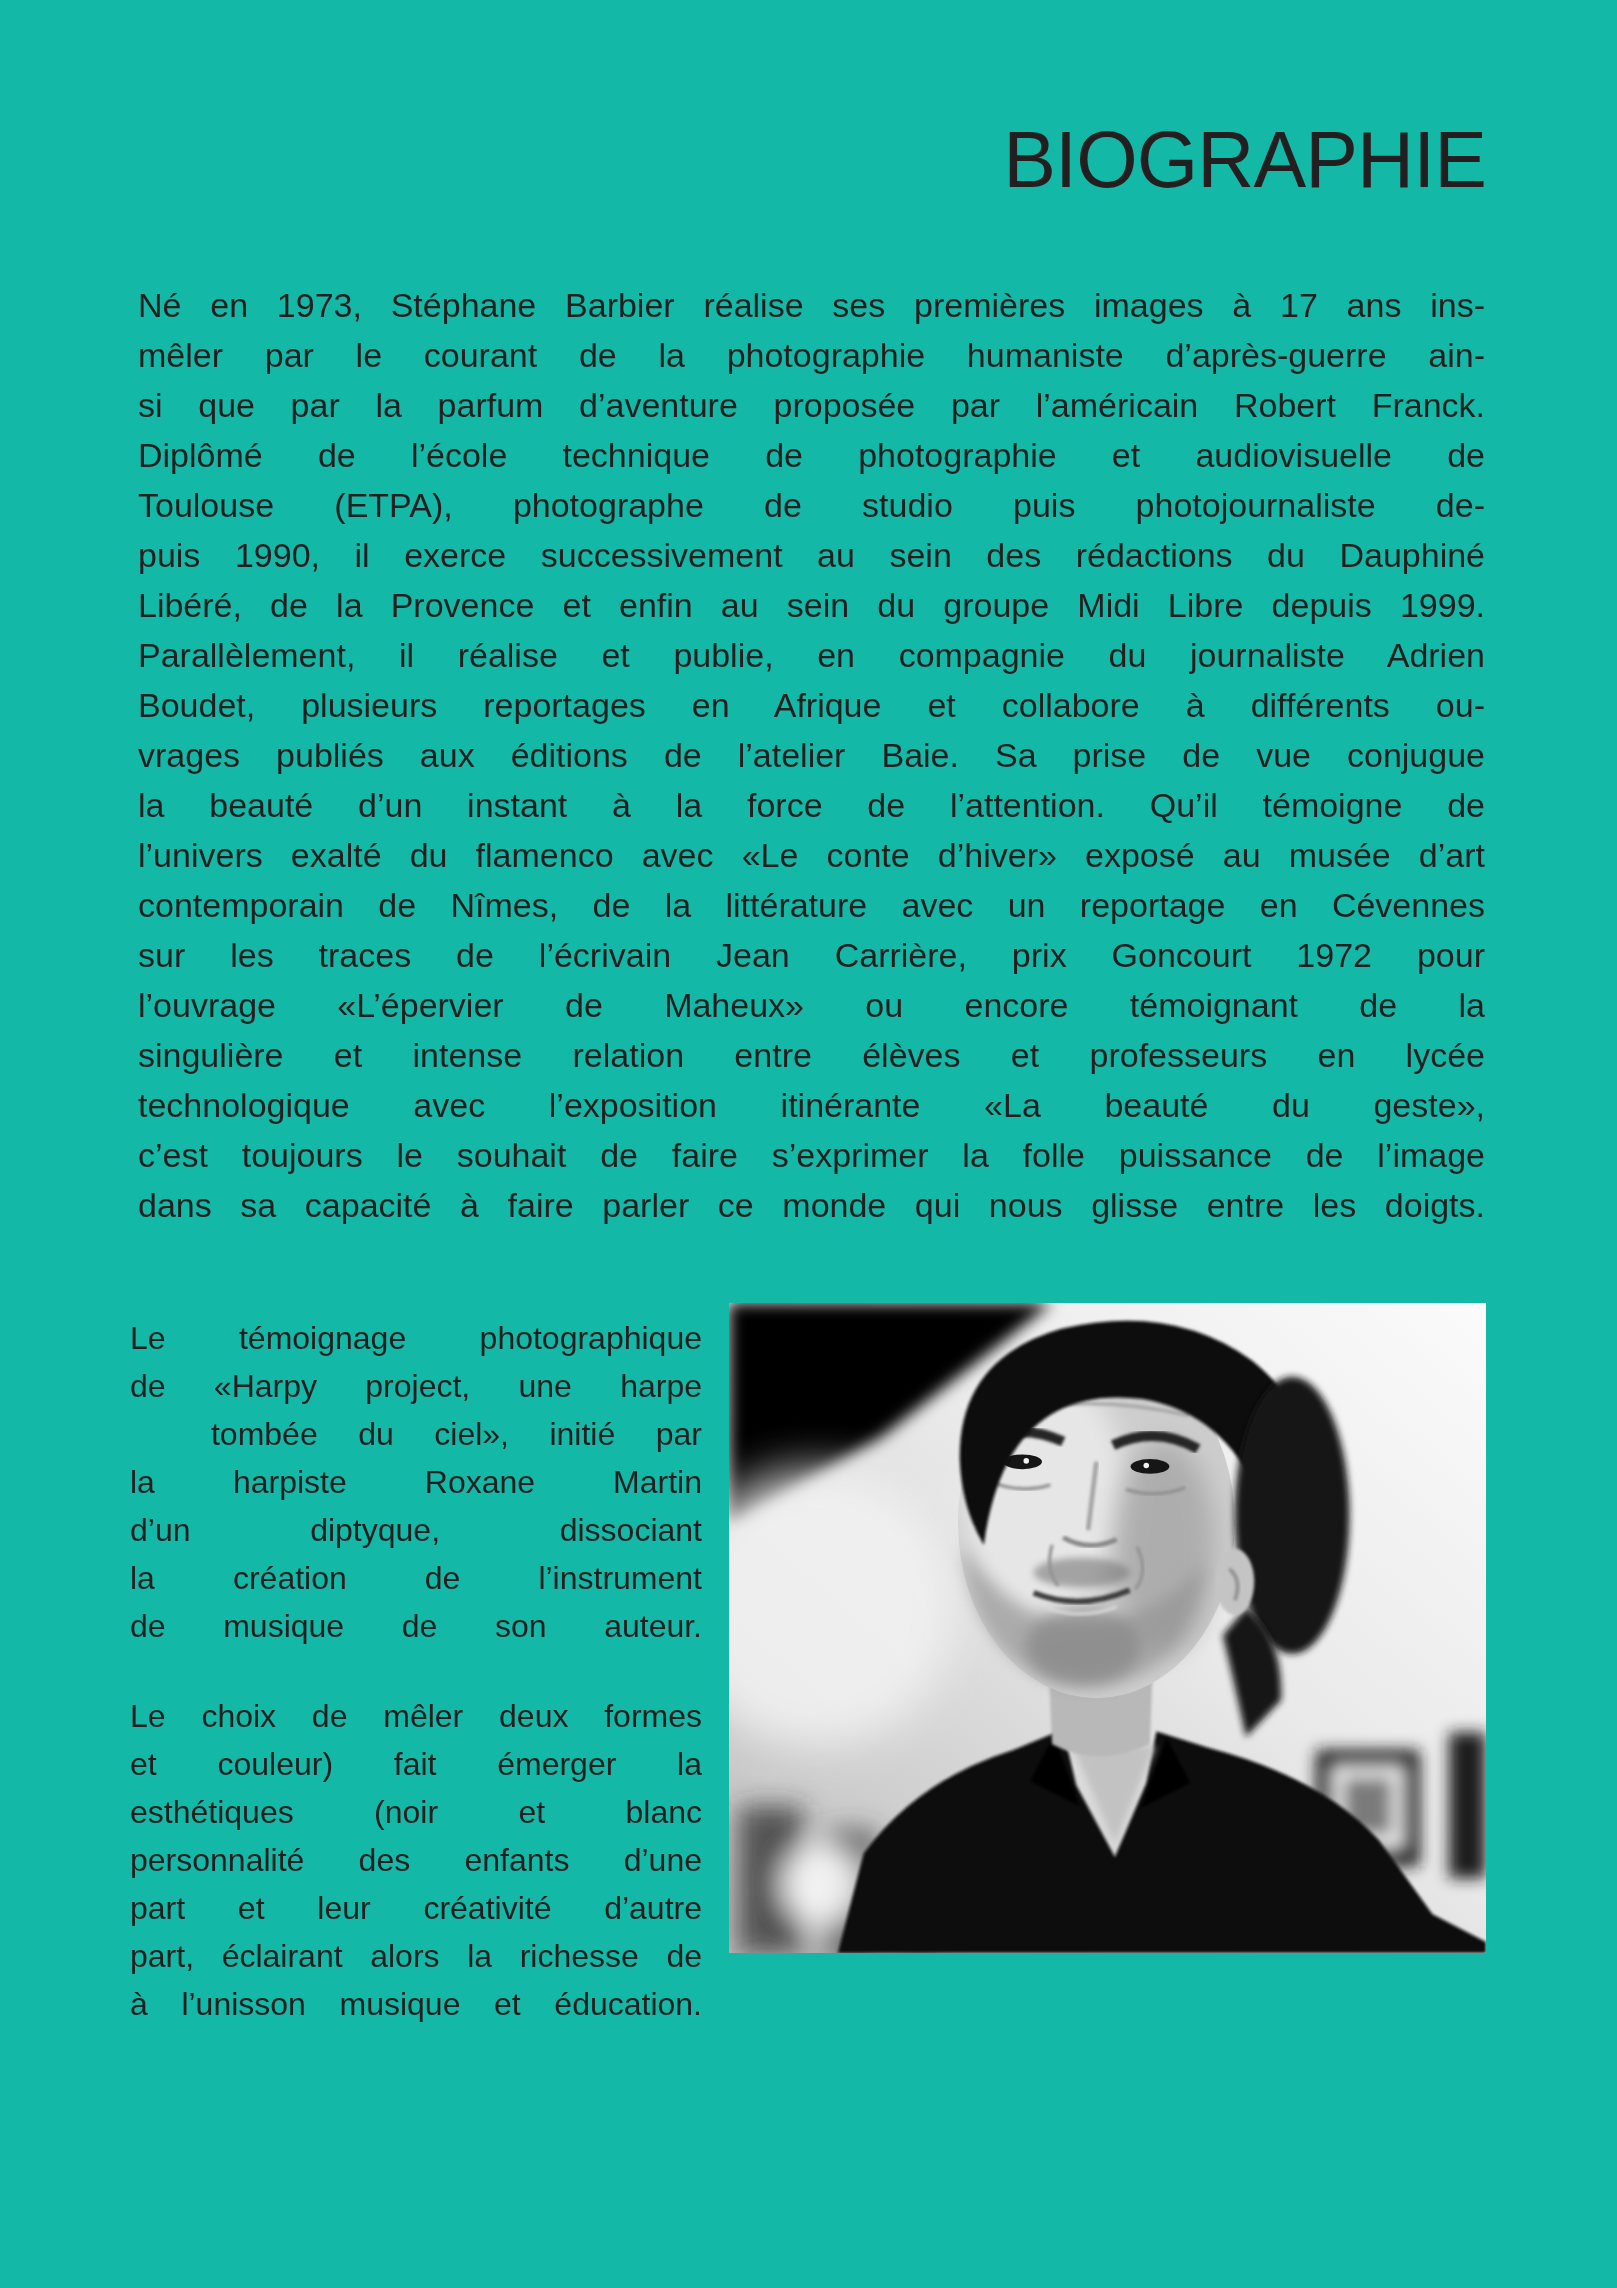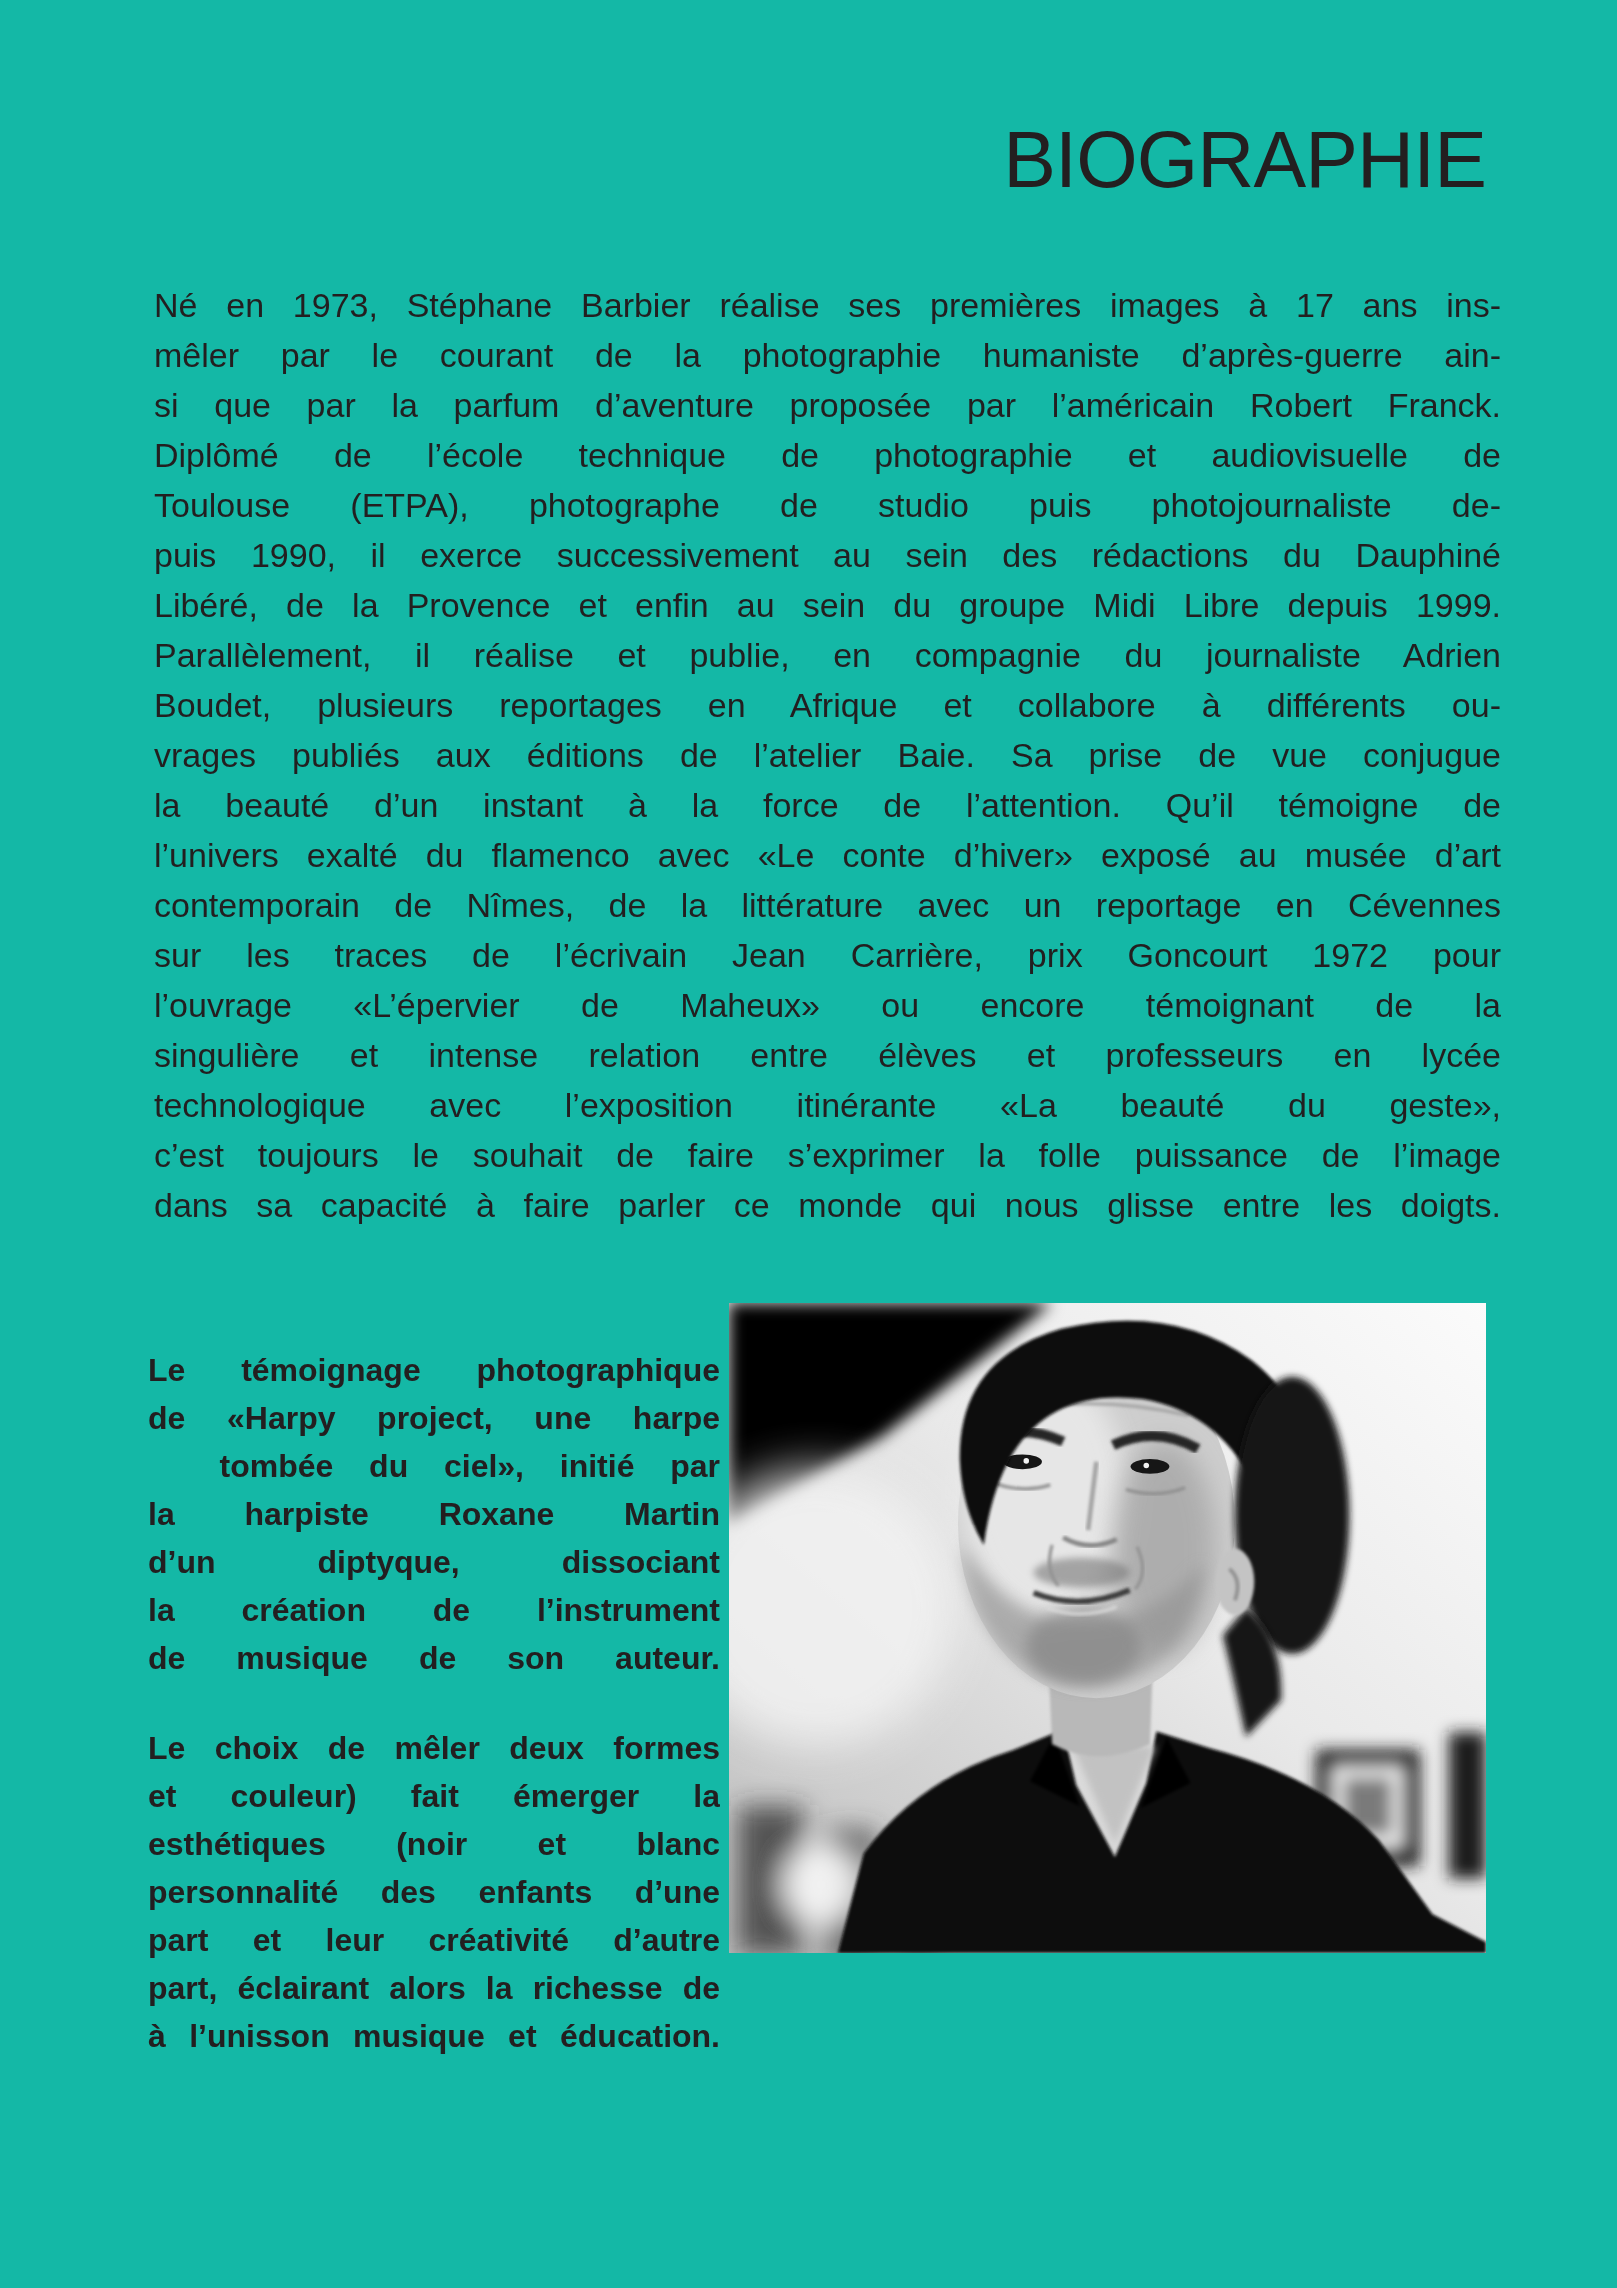--- a/index.html
+++ b/index.html
@@ -19,36 +19,35 @@
     right: 132px;
     font-size: 79px;
     font-weight: 300;
     letter-spacing: -0.9px;
     line-height: 1;
     color: #231f20;
     white-space: nowrap;
   }
   .bio {
     position: absolute;
-    left: 154px;
+    left: 138px;
     top: 280px;
     width: 1347px;
     font-size: 34px;
     line-height: 50px;
     font-weight: 300;
   }
   .left-col {
     position: absolute;
-    left: 148px;
+    left: 130px;
     top: 1314px;
     width: 572px;
     font-size: 32px;
     line-height: 48px;
-    font-weight: 700;
-    margin-top: 32px;
+    font-weight: 400;
   }
   .para-2 { margin-top: 42px; }
   .jline {
     text-align: justify;
     text-align-last: justify;
     text-justify: inter-word;
     overflow: hidden;
   }
   .photo {
     position: absolute;

